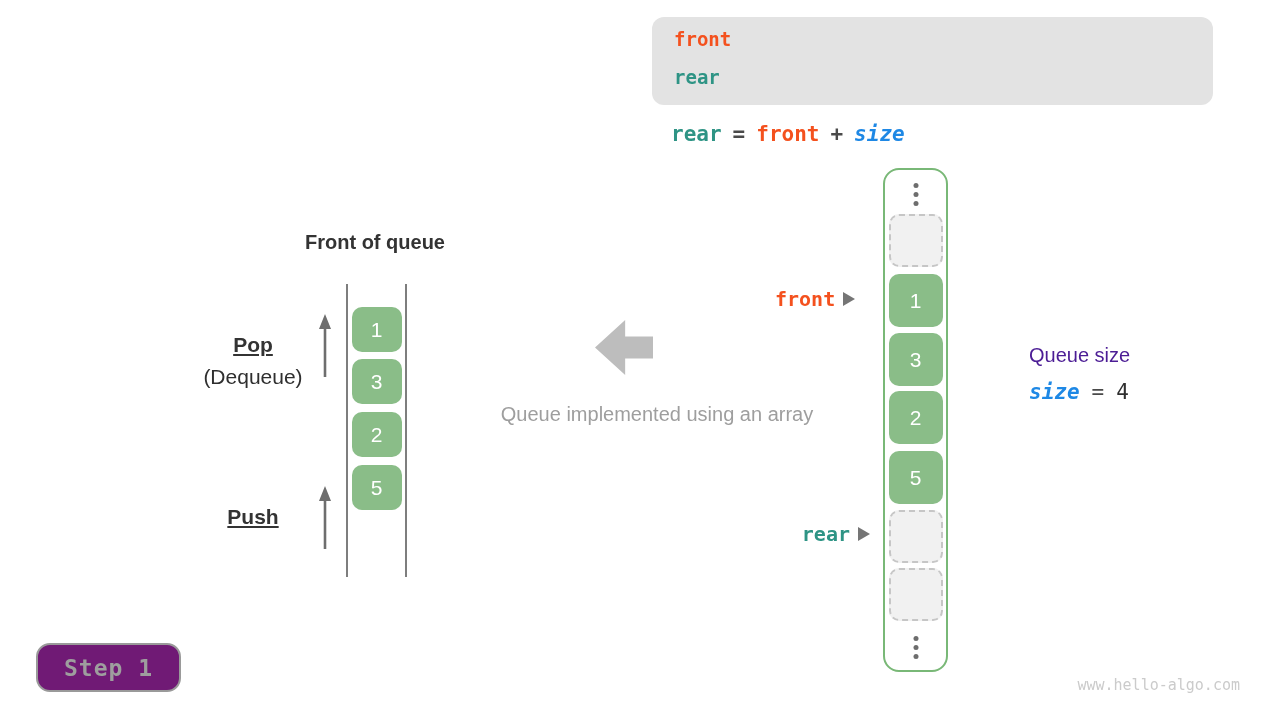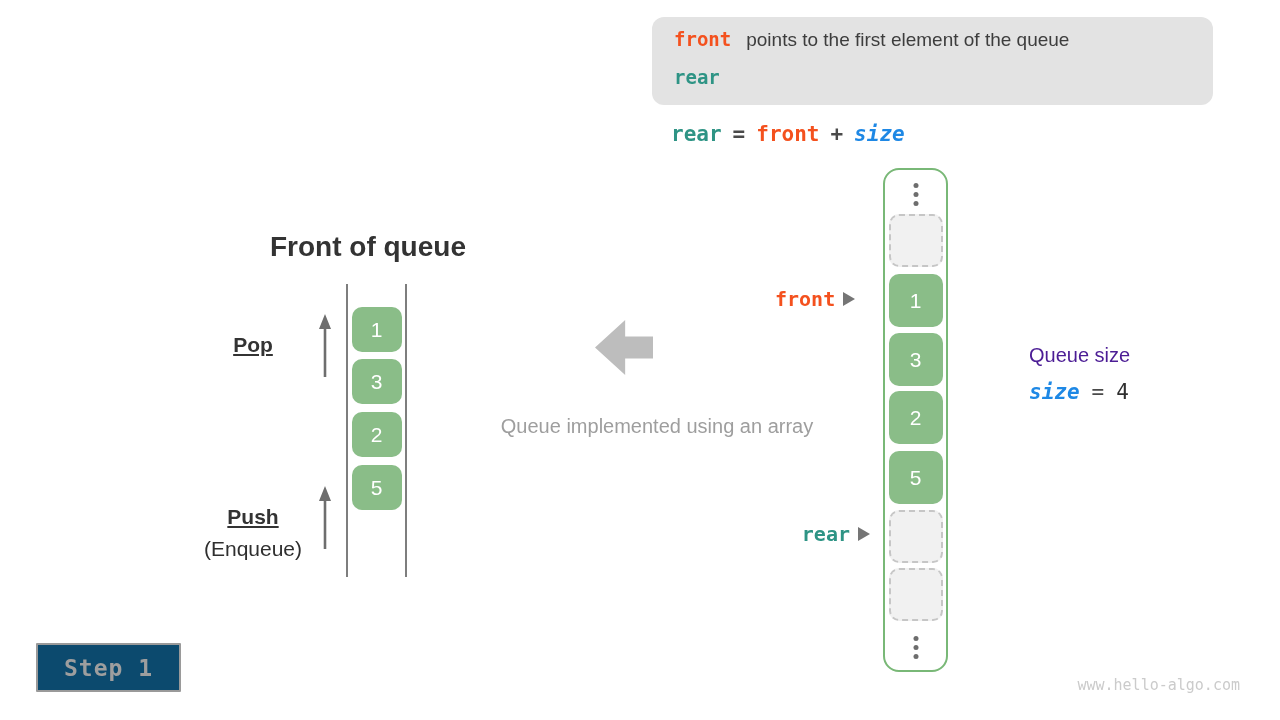--- a/index.html
+++ b/index.html
@@ -28,38 +28,38 @@
   .kw-rear{color:var(--rear-accent);}
   .kw-size{color:var(--size-accent);font-style:italic;}
   .info-line .desc{color:#3d3d3d;}
 
   
   .formula{position:absolute;left:671px;top:122px;display:flex;gap:11px;
     font-size:21px;font-weight:bold;align-items:baseline;}
   .formula .op{color:#4a4a4a;}
 
   
-  .lbl-title{position:absolute;font-size:28px;font-weight:bold;color:#333;text-align:left;}
+  .lbl-title{position:absolute;font-size:20px;font-weight:bold;color:#333;text-align:center;}
   .front-of-queue{left:270px;top:231px;width:210px;}
   .rear-of-queue{left:270px;top:612px;width:210px;}
   .channel{position:absolute;left:346px;top:284px;width:61px;height:293px;
     border-left:2px solid #7e7e7e;border-right:2px solid #7e7e7e;}
   .channel-cell{position:absolute;left:50%;transform:translateX(-50%);
     width:50px;height:45px;border-radius:10px;background:var(--cell-green);
     color:#fff;font-size:21px;display:flex;align-items:center;justify-content:center;}
   .op-label{position:absolute;width:170px;left:168px;text-align:center;}
   .op-label .t{font-size:21px;font-weight:bold;color:#333;text-decoration:underline;}
   .op-label .s{font-size:21px;color:#2f2f2f;margin-top:8px;}
   .v-arrow{position:absolute;left:317px;width:16px;height:64px;}
 
   
   .block-arrow{position:absolute;left:595px;top:320px;width:58px;height:55px;background:#bdbdbd;
     clip-path:polygon(0% 50%,52% 0%,52% 30%,100% 30%,100% 70%,52% 70%,52% 100%);}
   .caption{position:absolute;left:447px;top:403px;width:420px;text-align:center;
-    font-size:20px;color:var(--muted-gray);margin-top:12px;}
+    font-size:20px;color:var(--muted-gray);}
 
   
   .array-container{position:absolute;left:883px;top:168px;width:65px;height:504px;
     border:2px solid var(--container-border-green);border-radius:16px;background:#fff;}
   .acell{position:absolute;left:50%;transform:translateX(-50%);width:54px;height:53px;
     border-radius:10px;display:flex;align-items:center;justify-content:center;}
   .acell.value{background:var(--cell-green);color:#fff;font-size:21px;}
   .acell.empty{background:#f1f1f1;border:2px dashed #c6c6c6;}
   .ellipsis{position:absolute;left:50%;transform:translateX(-50%);display:flex;
     flex-direction:column;gap:4px;}
@@ -75,36 +75,35 @@
   
   .queue-size-label{position:absolute;left:1029px;top:344px;font-size:20px;color:#4c1d95;}
   .size-eq{position:absolute;left:1029px;top:380px;display:flex;gap:12px;
     font-size:21px;align-items:baseline;}
   .size-eq .var{font-weight:bold;}
   .size-eq .eq{color:#4a4a4a;}
   .size-eq .val{color:#2f2f2f;}
 
   
   .step-badge{position:absolute;left:36px;top:643px;width:145px;height:49px;
-    background:#0c4a6e;border:2px solid #9a9a9a;border-radius:1px;
+    background:#701a75;border:2px solid #9a9a9a;border-radius:14px;
     display:flex;align-items:center;justify-content:center;
     font-size:23px;font-weight:bold;color:var(--muted-gray);letter-spacing:1px;}
 
   
   .watermark{position:absolute;right:40px;top:676px;font-size:15px;color:#cbcbcb;}
 </style>
 </head>
 <body>
 
 <div class="canvas">
 
   <div class="info-box">
     <div class="info-line">
       <span class="kw kw-front mono">front</span>
-      <span class="desc">points to the first element of the queue</span>
     </div>
     <div class="info-line">
       <span class="kw kw-rear mono">rear</span>
     </div>
   </div>
 
   <div class="formula mono">
     <span class="kw-rear">rear</span>
     <span class="op">=</span>
     <span class="kw-front">front</span>
@@ -116,29 +115,29 @@
 
   <div class="channel">
     <div class="channel-cell" style="top:23px">1</div>
     <div class="channel-cell" style="top:75px">3</div>
     <div class="channel-cell" style="top:128px">2</div>
     <div class="channel-cell" style="top:181px">5</div>
   </div>
 
   <div class="op-label" style="top:333px">
     <div class="t">Pop</div>
+    <div class="s">(Dequeue)</div>
   </div>
   <svg class="v-arrow" style="top:314px" viewBox="0 0 16 64">
     <line x1="8" y1="63" x2="8" y2="13" stroke="#6e6e6e" stroke-width="2.6"></line>
     <polygon points="8,0 2,15 14,15" fill="#6e6e6e"></polygon>
   </svg>
 
   <div class="op-label" style="top:505px">
     <div class="t">Push</div>
-    <div class="s">(Enqueue)</div>
   </div>
   <svg class="v-arrow" style="top:486px" viewBox="0 0 16 64">
     <line x1="8" y1="63" x2="8" y2="13" stroke="#6e6e6e" stroke-width="2.6"></line>
     <polygon points="8,0 2,15 14,15" fill="#6e6e6e"></polygon>
   </svg>
 
 
   <div class="block-arrow"></div>
   <div class="caption">Queue implemented using an array</div>
 

